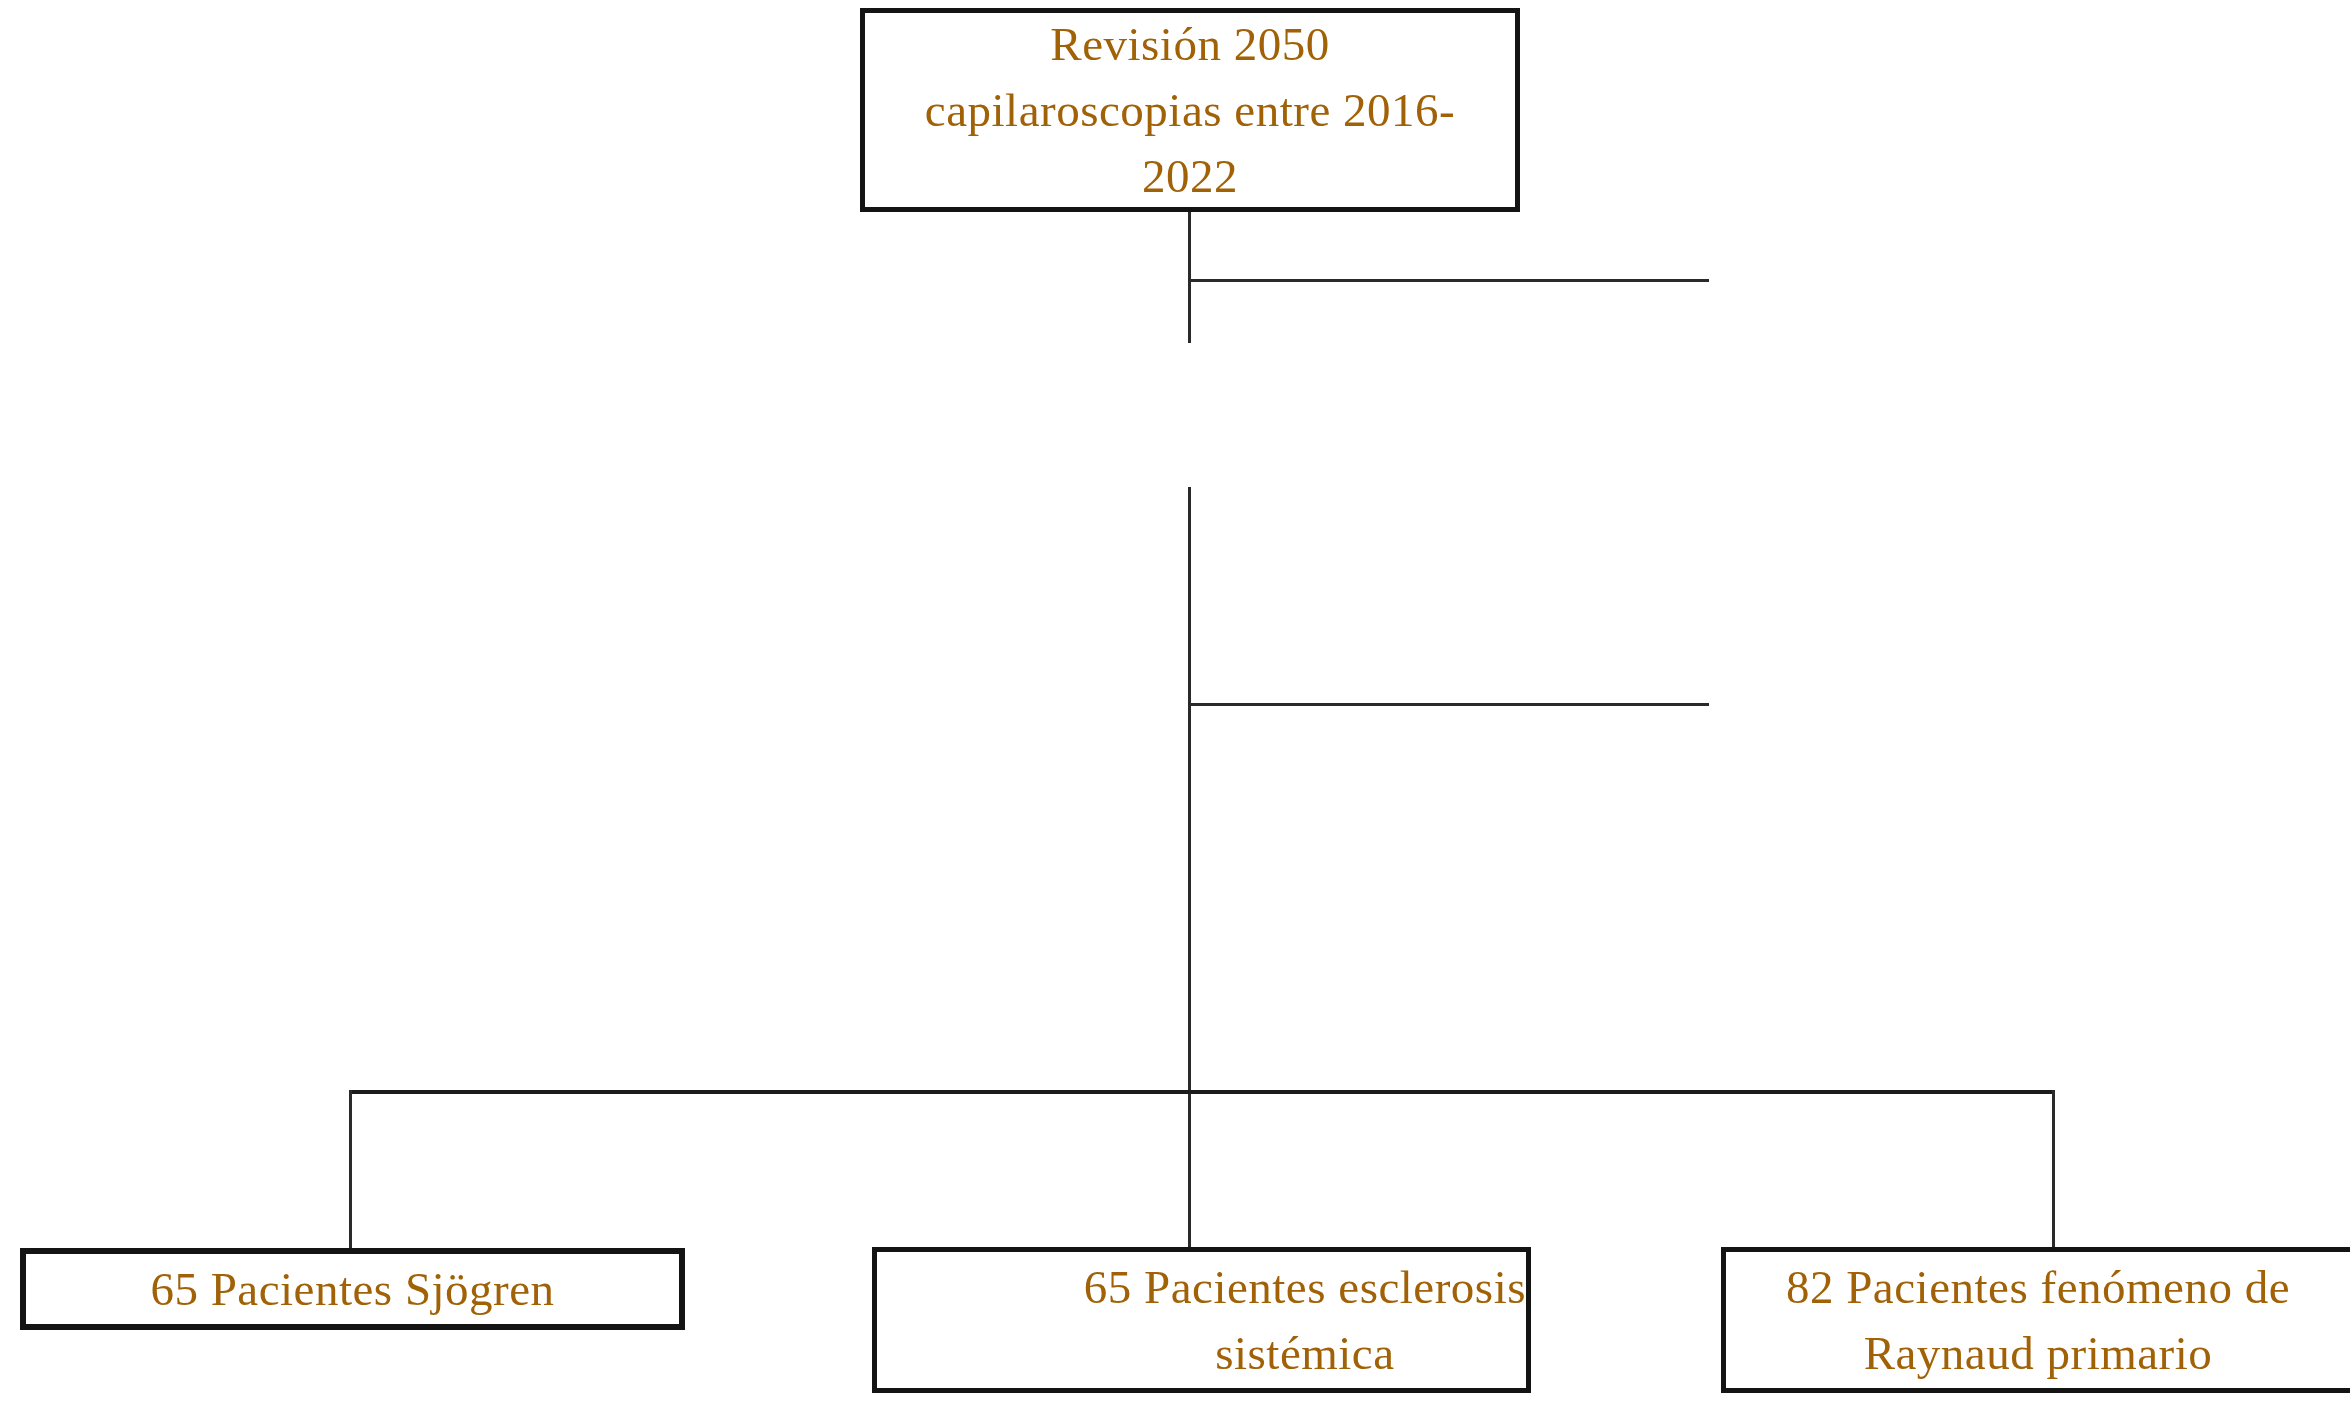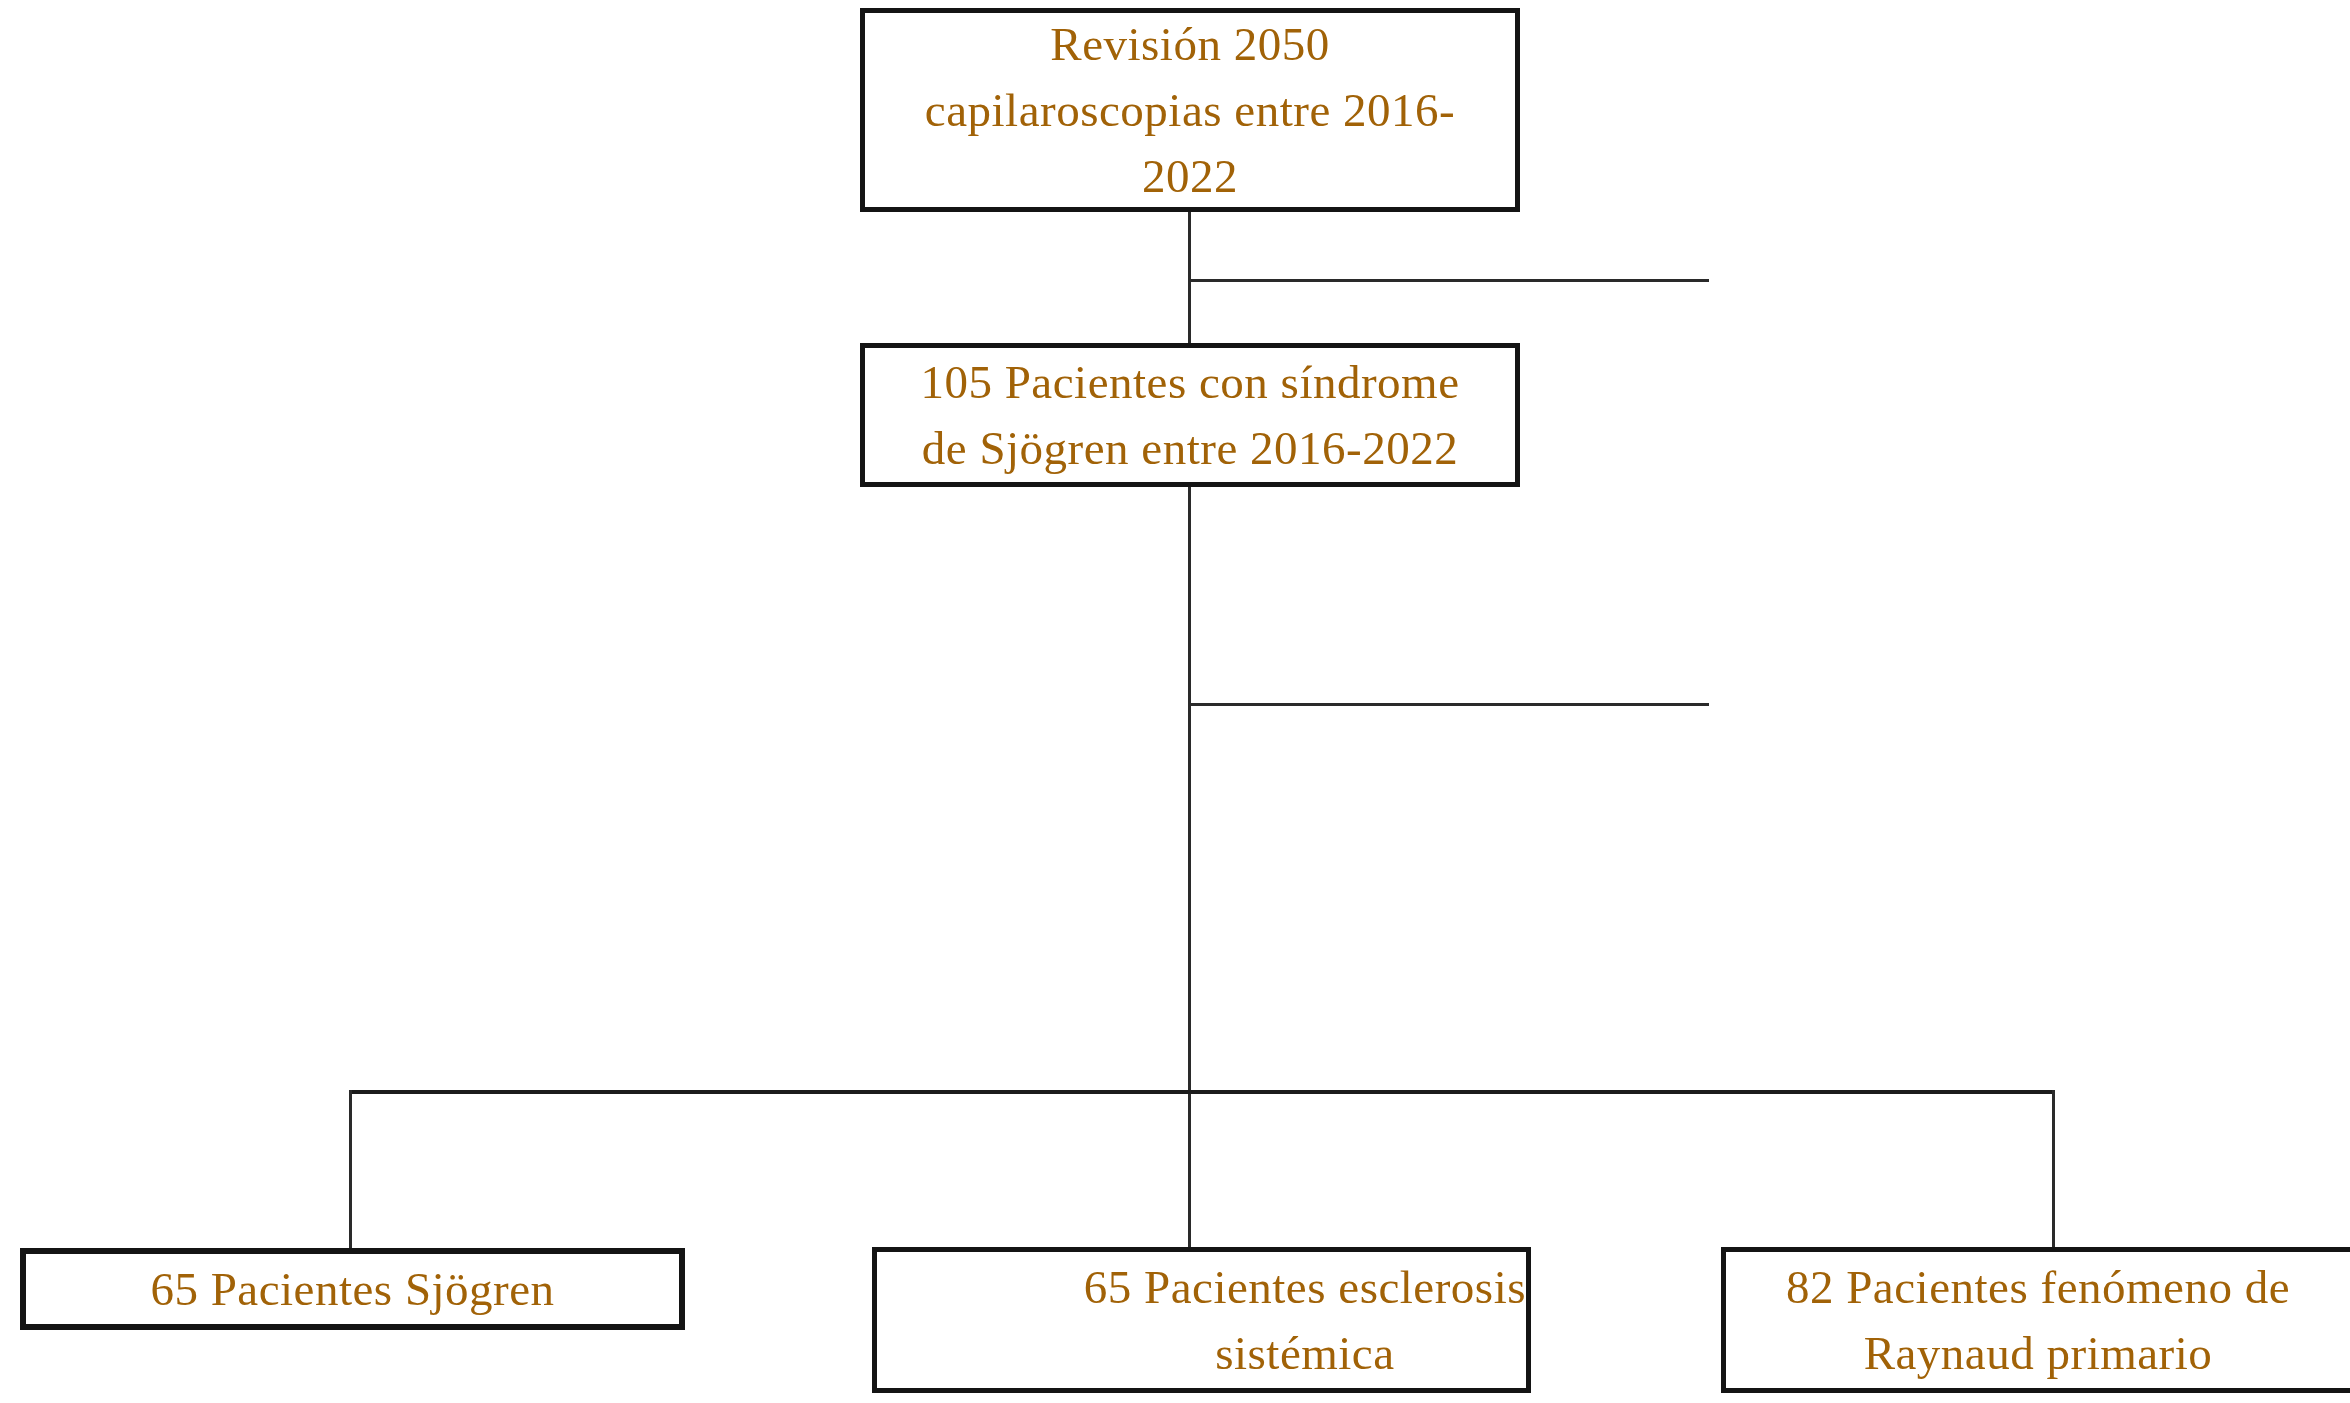--- a/index.html
+++ b/index.html
@@ -67,24 +67,20 @@
   <div class="line line-v-drop-left"></div>
   <div class="line line-v-drop-right"></div>
 
   <div class="flow-box box-revision">
     <span class="label">Revisión 2050
 capilaroscopias entre 2016-
 2022</span>
   </div>
 
 
-  <div class="flow-box box-sjogren105">
-    <span class="label">105 Pacientes con síndrome
-de Sjögren entre 2016-2022</span>
-  </div>
 
 
   <div class="flow-box box-sjogren65">
     <span class="label">65 Pacientes Sjögren</span>
   </div>
 
   <div class="flow-box box-esclerosis">
     <span class="label">65 Pacientes esclerosis
 sistémica</span>
   </div>

